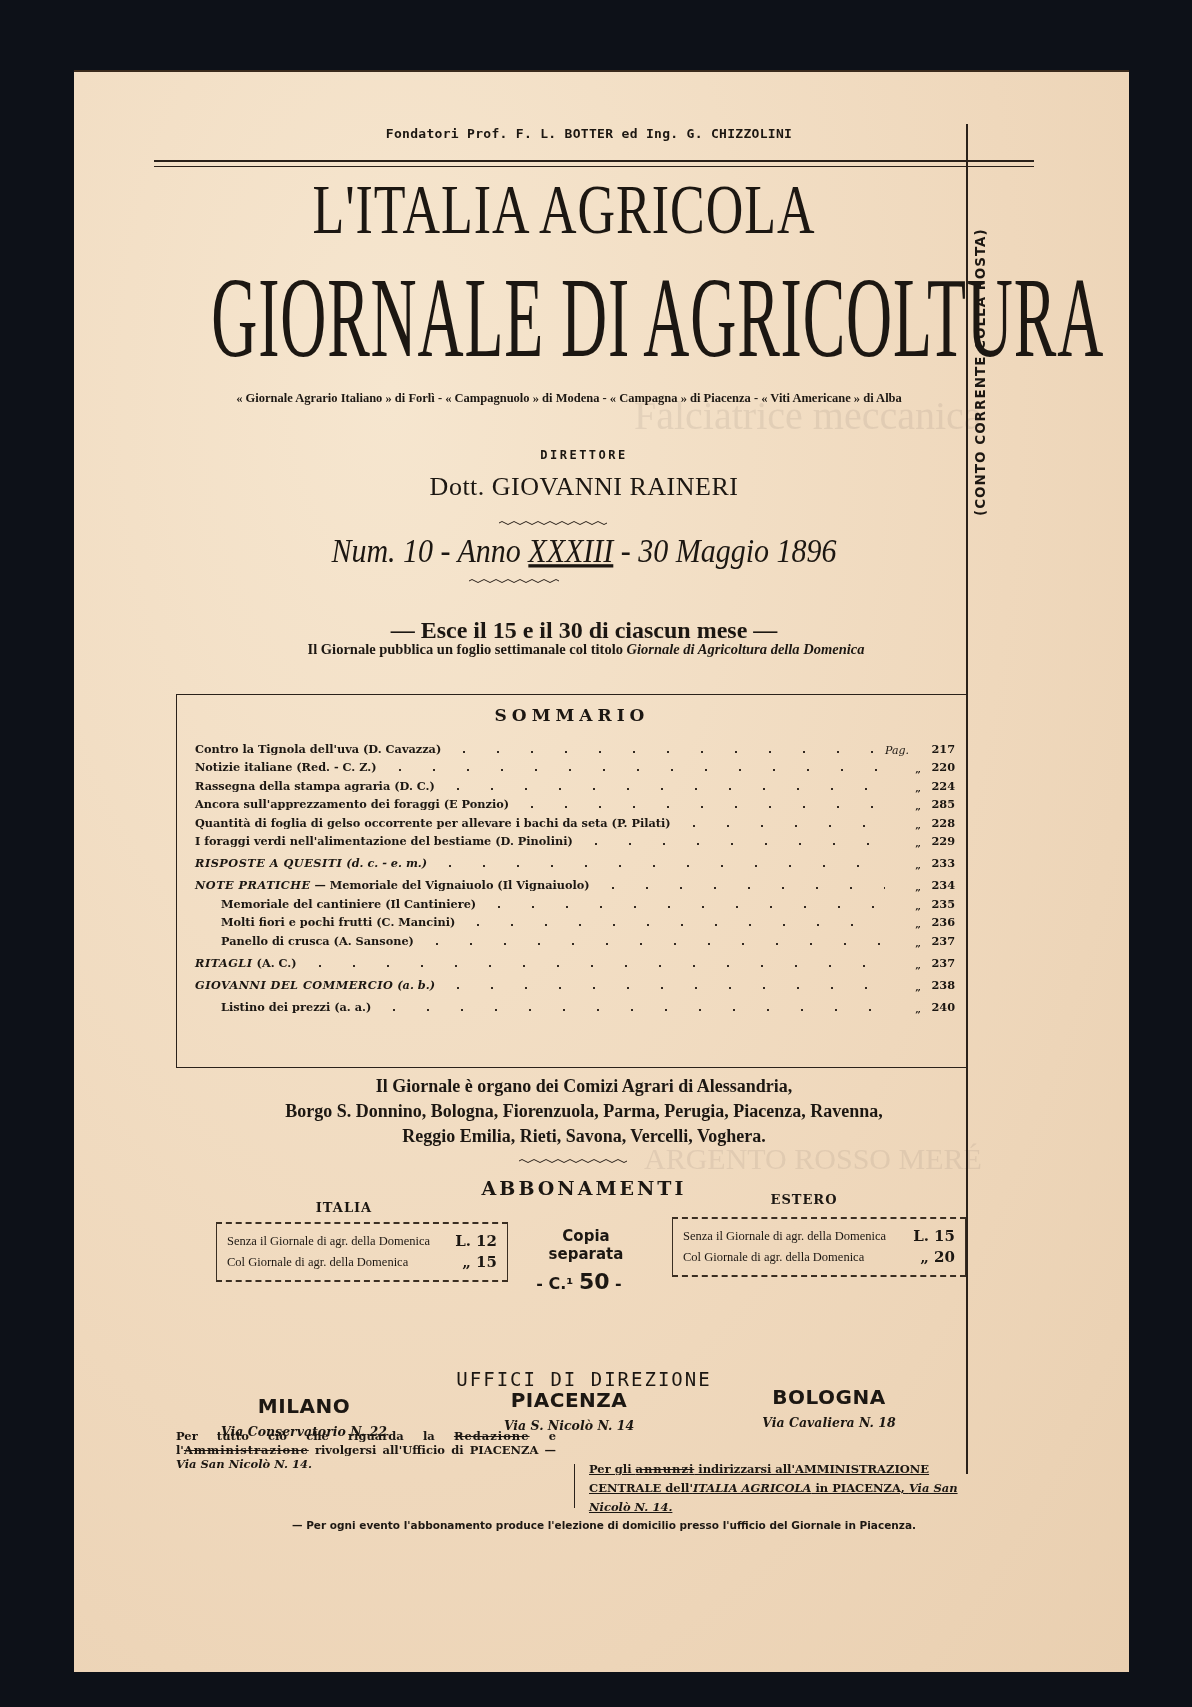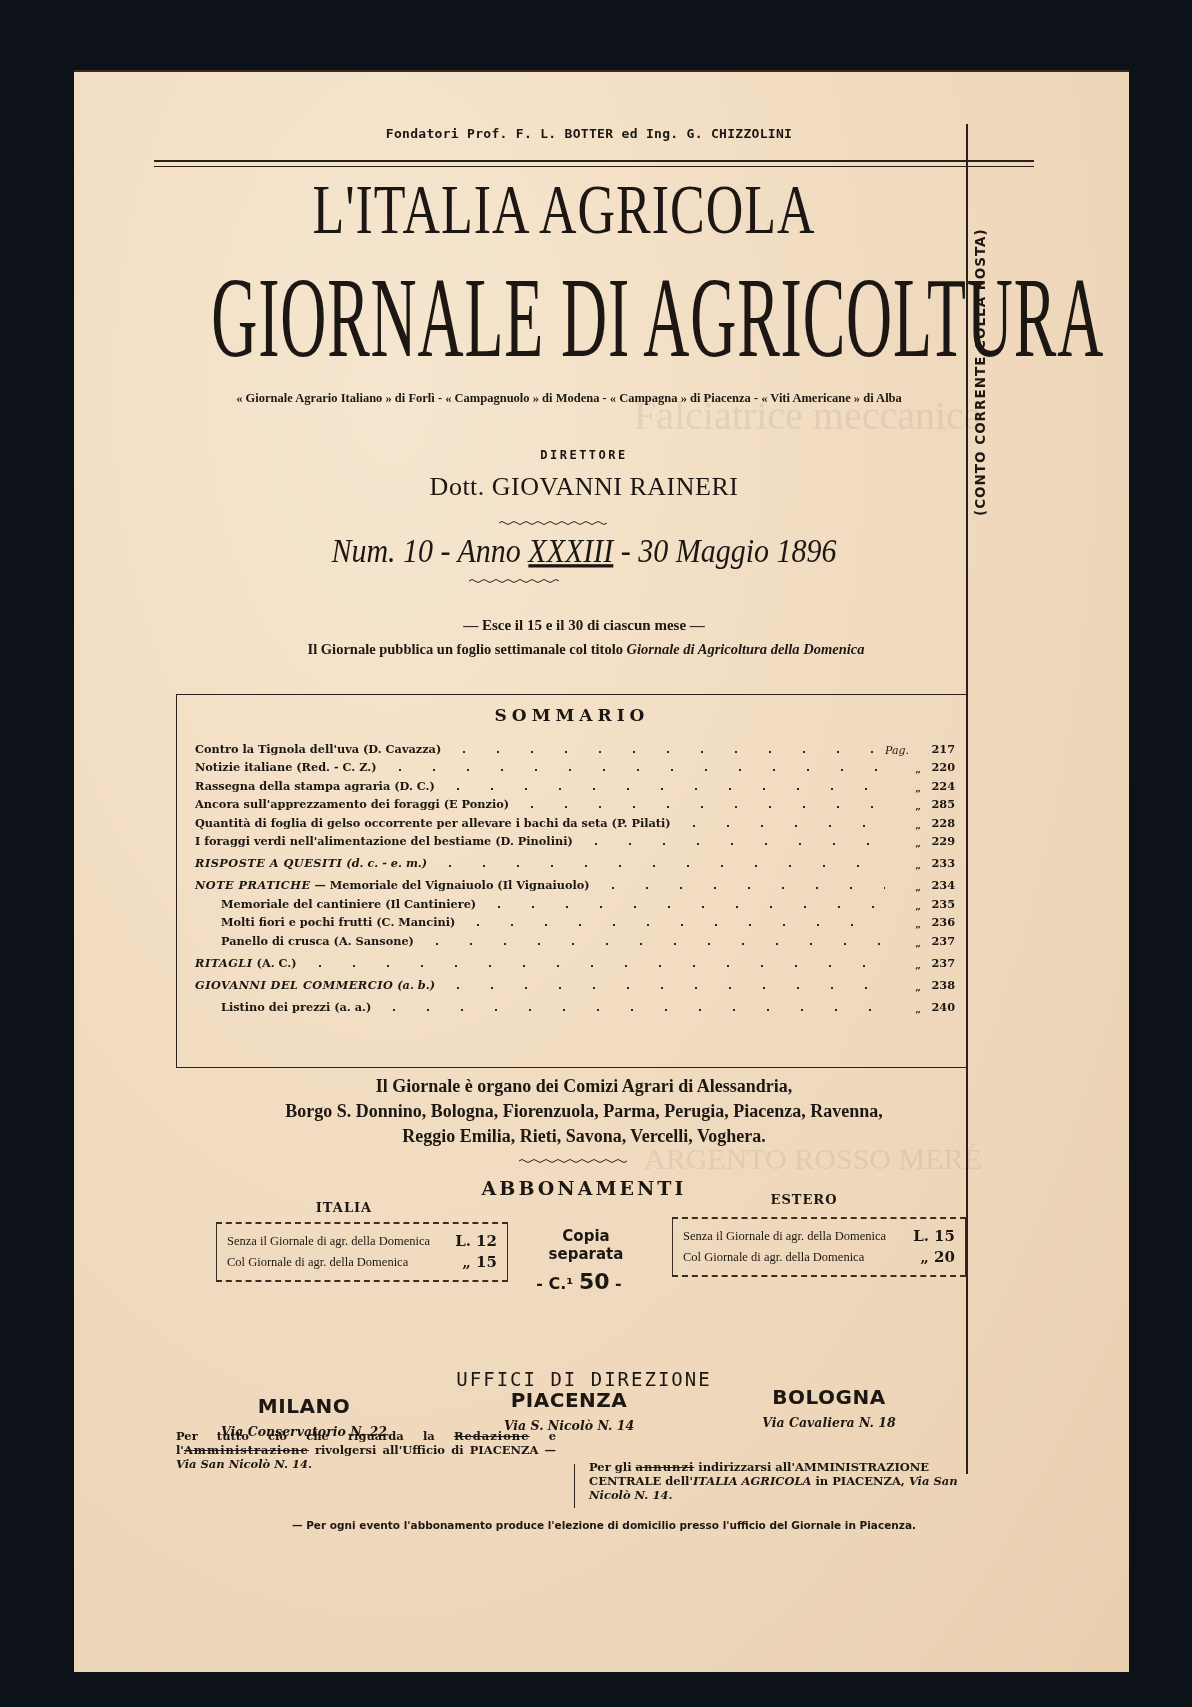--- a/index.html
+++ b/index.html
@@ -56,21 +56,21 @@
     left: 180px; top: 400px; width: 660px; font-size: 26px;
     font-family: "Liberation Serif", serif; letter-spacing: 0.5px;
   }
   .squiggle { height: 6px; }
   .issue-line {
     left: 120px; top: 462px; width: 780px; font-size: 30px; font-style: italic;
     font-family: "Liberation Serif", serif; transform: scaleY(1.1);
   }
   .issue-line .anno-num { text-decoration: underline; }
   .frequency {
-    left: 120px; top: 545px; width: 780px; font-size: 15px; font-weight: bold;
+    left: 120px; top: 545px; width: 780px; font-size: 24px; font-weight: bold;
     font-family: "Liberation Serif", serif;
   }
   .weekly {
     left: 82px; top: 567px; width: 860px; font-size: 14.5px; font-weight: bold;
     font-family: "Liberation Serif", serif; line-height: 20px;
   }
   .weekly i { font-style: italic; }
 
   .toc-box {
     left: 102px; top: 622px; width: 790px; height: 372px;
@@ -130,22 +130,23 @@
   .quote-note {
     left: 100px; top: 1365px; width: 800px; font-size: 10.5px; font-weight: bold;
     font-family: "DejaVu Sans Mono", monospace;
   }
   .foot-left {
     left: 102px; top: 1315px; width: 380px; font-size: 11.5px; font-weight: bold; line-height: 14px;
     font-family: "DejaVu Serif", serif; text-align: justify; margin-top: 42px;
   }
   .foot-sep { left: 500px; top: 1392px; width: 1px; height: 44px; background: #2a211a; }
   .foot-right {
-    left: 515px; top: 1388px; width: 380px; font-size: 11.5px; font-weight: bold; line-height: 14px;
+    left: 515px; top: 1388px; width: 380px; font-size: 11.5px; font-weight: bold; line-height: 19px;
     font-family: "DejaVu Serif", serif;
+    text-decoration: underline;
   }
   .outline { letter-spacing: 1px; text-decoration: line-through; text-decoration-thickness: 1px; }
   .foot-final {
     left: 150px; top: 1447px; width: 760px; font-size: 10.5px; font-weight: bold;
     font-family: "DejaVu Sans", sans-serif;
   }
   .ghost {
     position: absolute; color: rgba(120,110,100,0.13); font-family: "Liberation Serif", serif; pointer-events: none;
   }
 </style>

